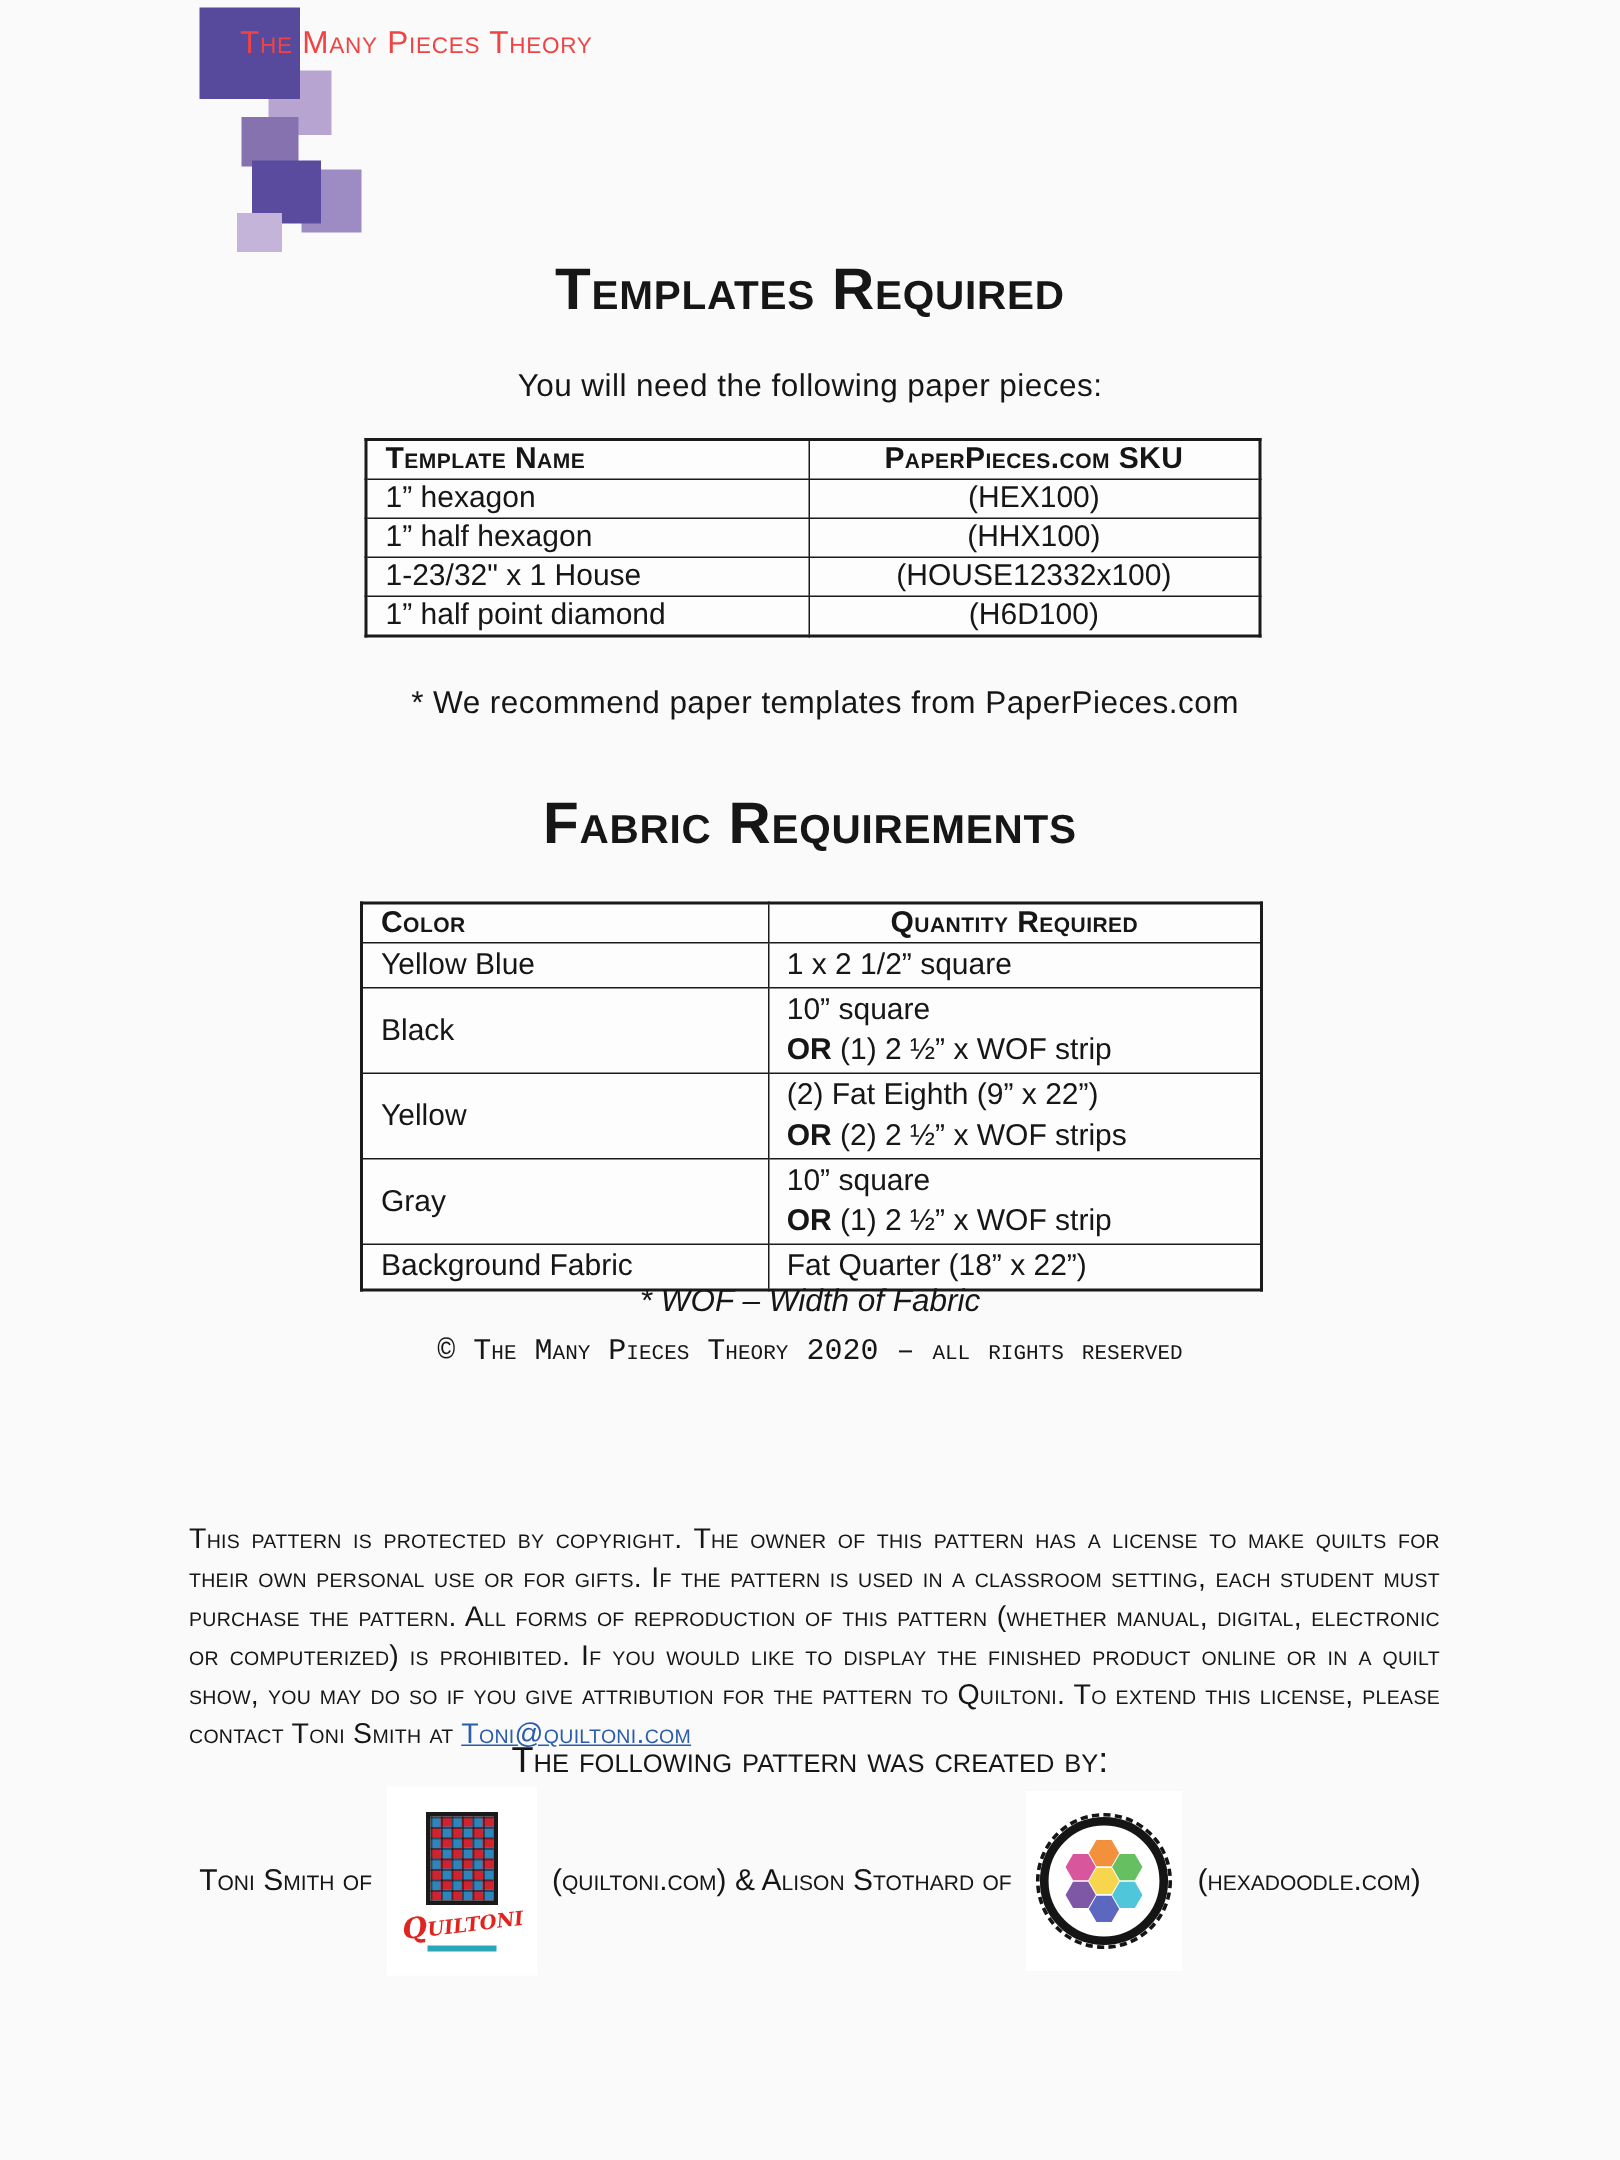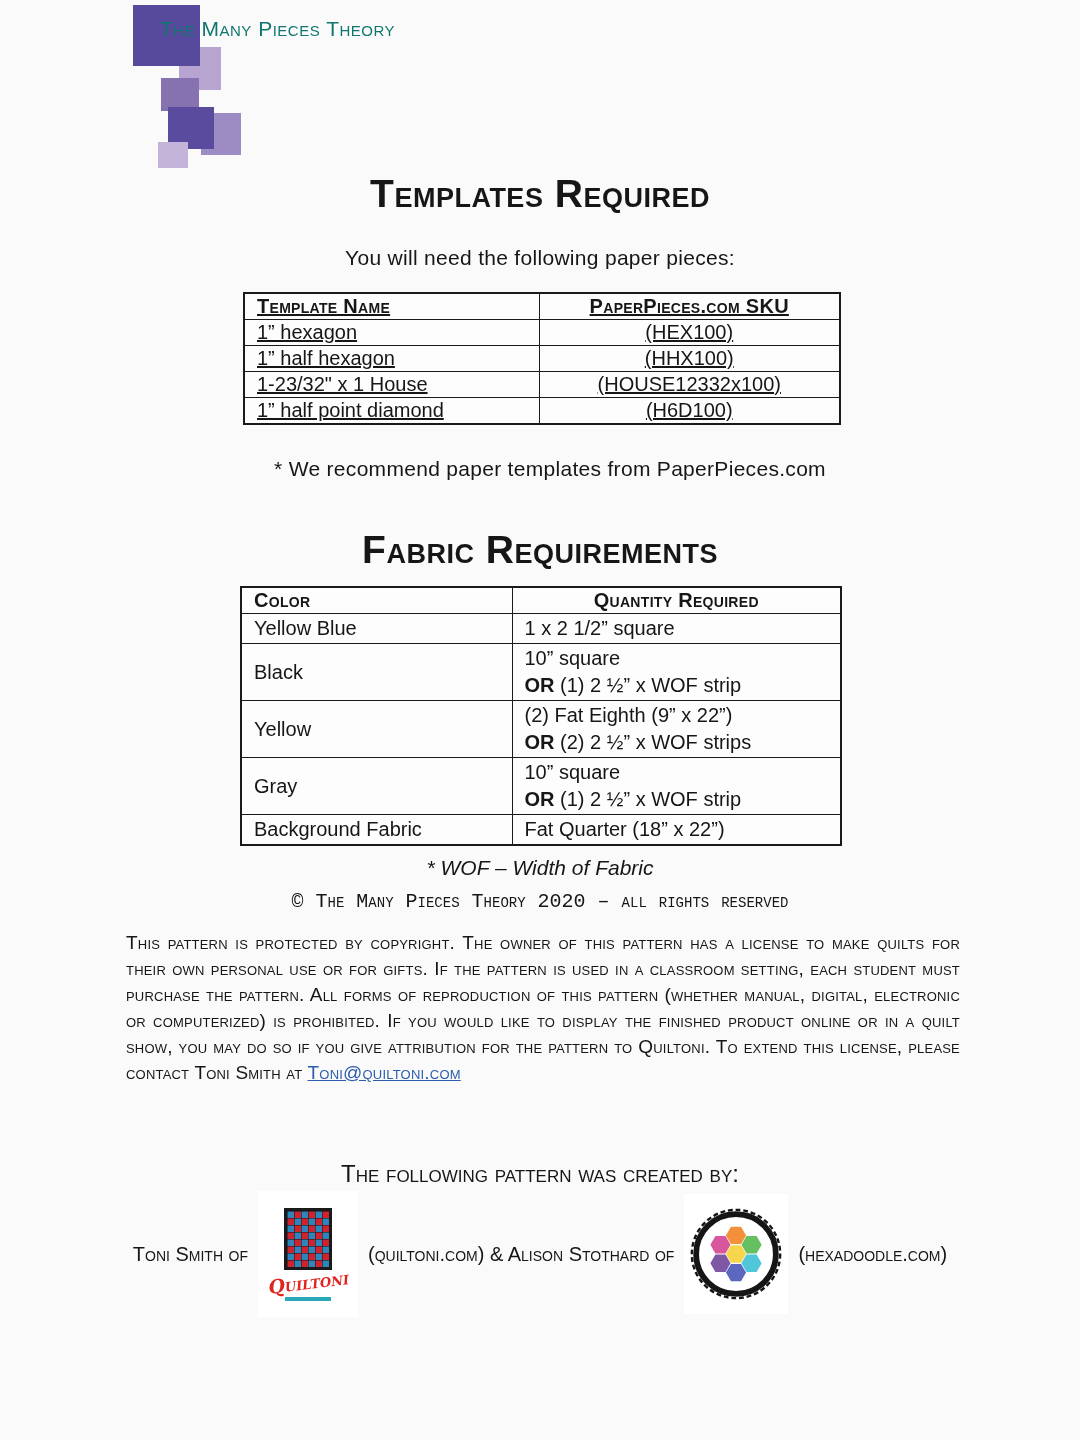--- a/index.html
+++ b/index.html
@@ -16,21 +16,21 @@
   
   .logo-square { position:absolute; }
   .sq1 { left:133px; top:5px;   width:67px; height:61px; background:#57499c; z-index:5; }
   .sq2 { left:179px; top:47px;  width:42px; height:43px; background:#b7a4d1; z-index:1; }
   .sq3 { left:161px; top:78px;  width:38px; height:33px; background:#8672ae; z-index:2; }
   .sq4 { left:168px; top:107px; width:46px; height:42px; background:#5a4b9e; z-index:3; }
   .sq5 { left:201px; top:113px; width:40px; height:42px; background:#9d8cc4; z-index:2; }
   .sq6 { left:158px; top:142px; width:30px; height:26px; background:#c4b4d9; z-index:4; }
   .logo-title {
     position:absolute; left:160px; top:17px; z-index:6;
-    font-size:21px; letter-spacing:.5px; color:#0f766e; font-weight:500;
+    font-size:21px; letter-spacing:.5px; color:#ef4444; font-weight:500;
   }
 
   
   .center-line { position:absolute; left:0; width:1080px; text-align:center; }
   .big-heading  { font-size:39px; font-weight:bold; letter-spacing:.5px; }
   #templates-heading { top:172px; }
   #templates-intro   { top:246px; font-size:21px; letter-spacing:.3px; }
   #templates-note    { top:457px; font-size:21px; letter-spacing:.3px;padding-left:20px; }
   #fabric-heading    { top:528px; }
   #fabric-note       { top:856px; font-size:21px; font-style:italic; }
@@ -42,35 +42,35 @@
   th, td { border:1px solid #1a1a1a; vertical-align:middle; padding:1px 12px; }
   table { border:2px solid #1a1a1a; }
   th { font-size:20px; font-weight:bold; font-variant:small-caps; letter-spacing:.3px; }
   td { font-size:20px;margin-top:48px; }
   .cell-center { text-align:center; }
   .cell-left { text-align:left; }
 
   #templates-table { left:243px; top:292px; width:596px; }
   #templates-table col.c1 { width:295px; }
   #templates-table col.c2 { width:301px; }
-  #templates-table tr { height:20px;text-decoration:underline; }
-
-  #fabric-table { left:240px; top:586px; width:600px; }
+  #templates-table tr { height:20px; }
+
+  #fabric-table { left:240px; top:601px; width:600px; }
   #fabric-table col.c1 { width:271px; }
   #fabric-table col.c2 { width:329px; }
   #fabric-table tr.hrow { height:26px; }
   #fabric-table tr.r1   { height:30px; }
   #fabric-table tr.r2, #fabric-table tr.r3, #fabric-table tr.r4 { height:56px; }
   #fabric-table tr.r5   { height:28px; }
   .qline { line-height:27px; white-space:nowrap; }
   .qline b { font-weight:bold; }
 
   
   #copyright-body {
-    position:absolute; left:126px; top:930px; width:834px;
+    position:absolute; left:126px; top:1014px; width:834px;
     font-size:19px; line-height:26px; text-align:justify; letter-spacing:.2px;
   }
   .email-link { text-decoration:underline; cursor:pointer; }
 
   
   #credits-row {
     position:absolute; left:0; top:1188px; width:1080px; height:132px;
     display:flex; align-items:center; justify-content:center; gap:10px;
     font-size:20px;
   }

